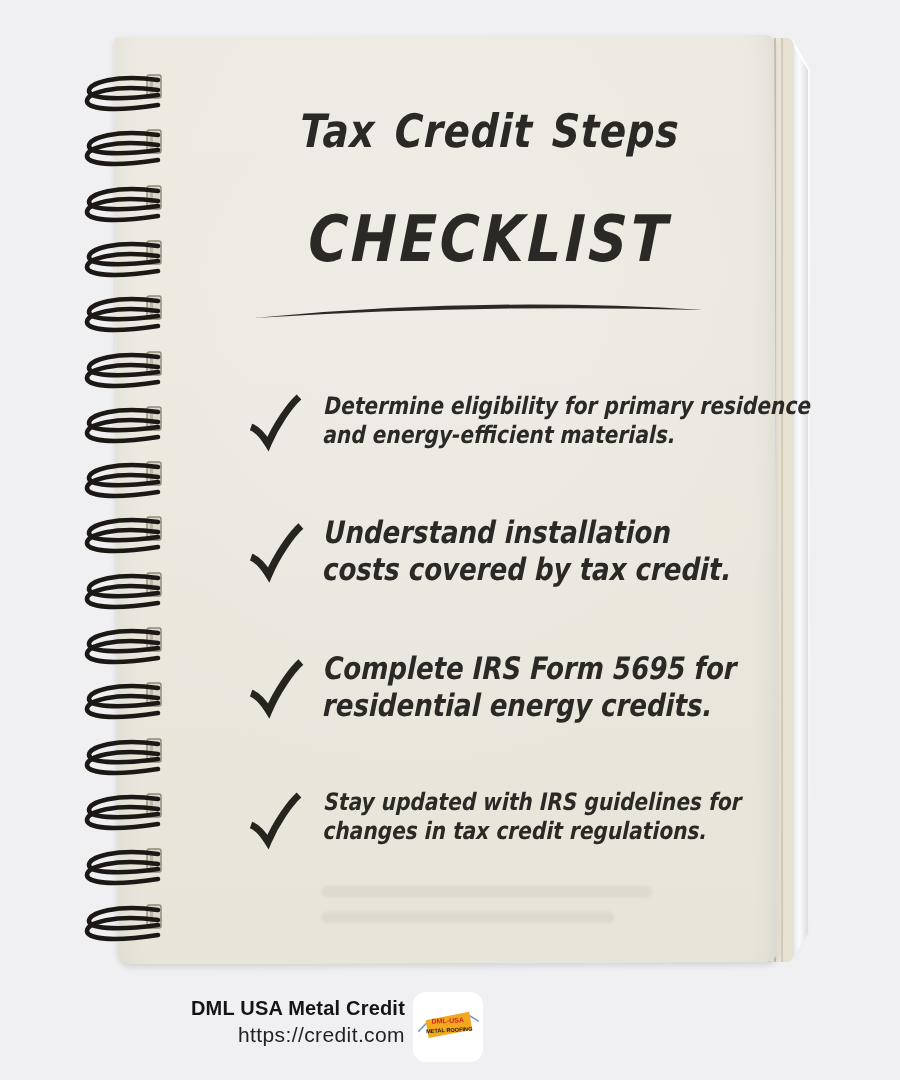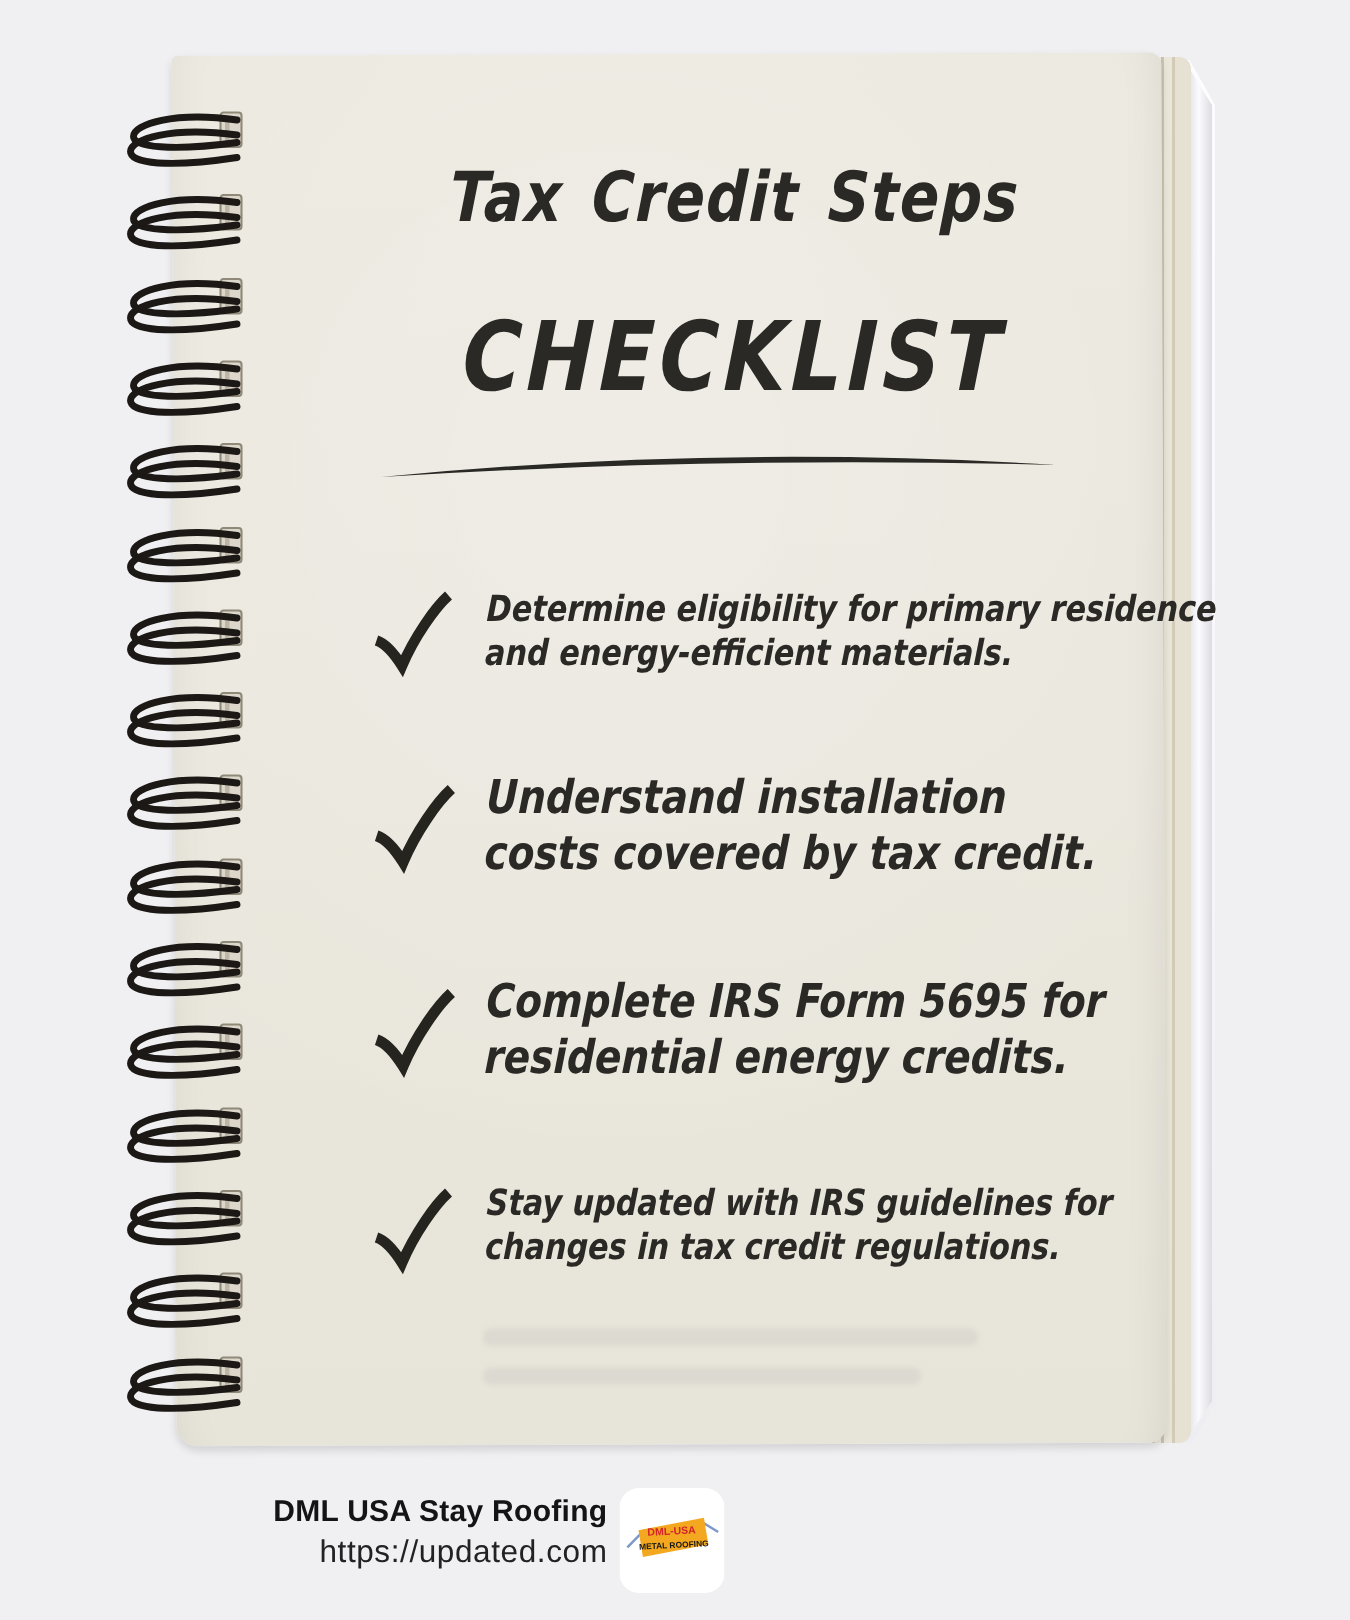--- a/index.html
+++ b/index.html
@@ -247,22 +247,22 @@
     </svg>
     <div class="row-text hw row-sm">
       <span class="hw-squeeze"><span>Stay updated with IRS guidelines for</span><br><span>changes in tax credit regulations.</span></span>
     </div>
   </div>
 
   <div class="ghost ghost1"></div>
   <div class="ghost ghost2"></div>
 
   <div class="footer-text">
-    <div class="footer-company">DML USA Stay Roofing</div>
-    <div class="footer-url">https://updated.com</div>
+    <div class="footer-company">DML USA Metal Credit</div>
+    <div class="footer-url">https://credit.com</div>
   </div>
 
   <svg class="footer-logo" viewBox="0 0 70 70">
     <rect x="0" y="0" width="70" height="70" rx="13" fill="#ffffff"></rect>
     <g transform="rotate(-3 35 34)">
       <path d="M5 38 L17 27" stroke="#7b98c8" stroke-width="1.6" fill="none"></path>
       <path d="M53 22 L66 31" stroke="#7b98c8" stroke-width="1.6" fill="none"></path>
       <polygon points="13,27 57,21 59,39 15,45" fill="#f3a81f"></polygon>
       <text x="35" y="31" font-size="7" font-weight="bold" fill="#d2232a" text-anchor="middle" font-family="Liberation Sans, sans-serif">DML-USA</text>
       <text x="36" y="40" font-size="5.6" font-weight="bold" fill="#181818" text-anchor="middle" font-family="Liberation Sans, sans-serif">METAL ROOFING</text>

